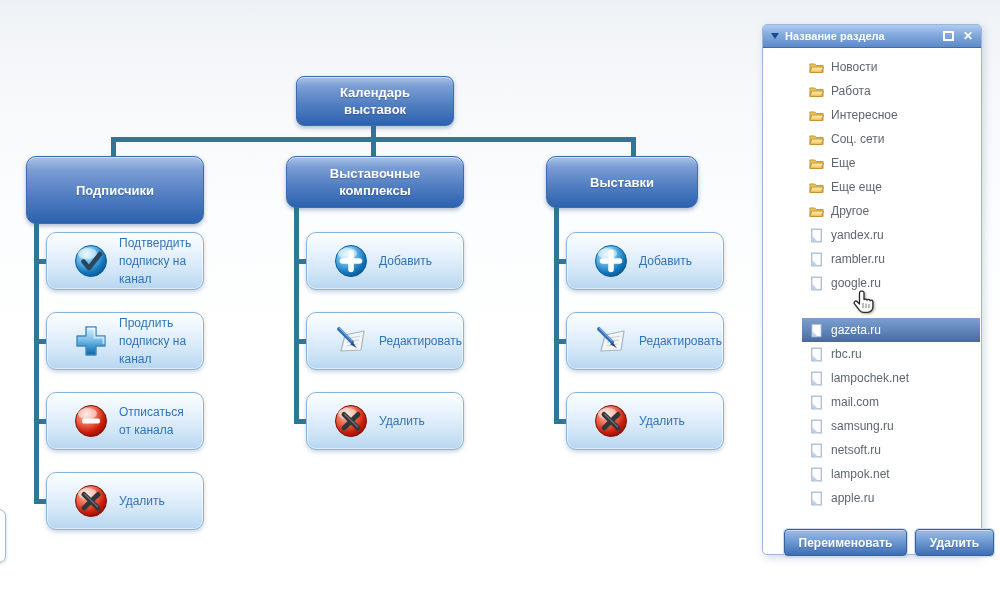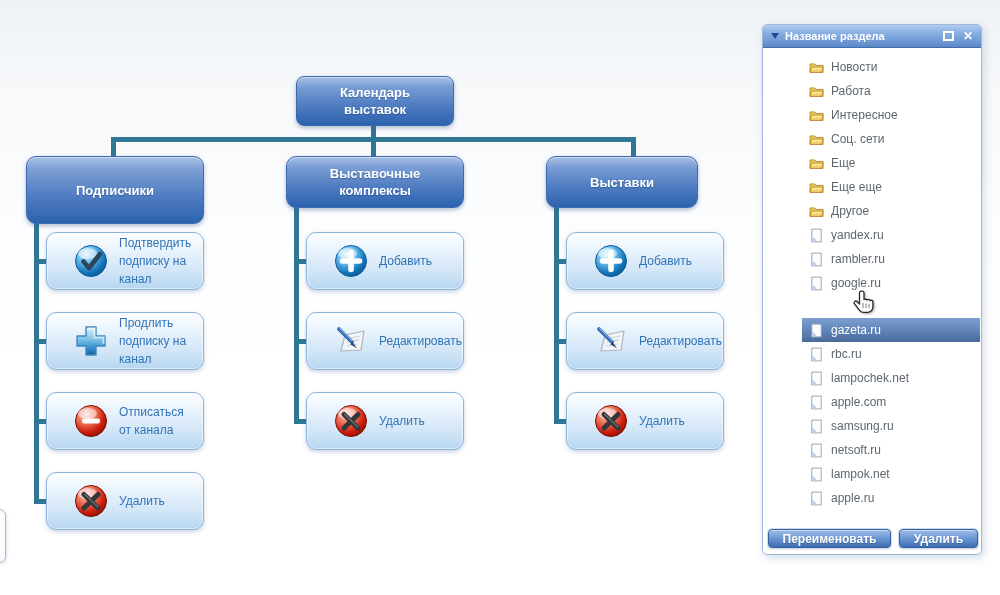--- a/index.html
+++ b/index.html
@@ -37,26 +37,26 @@
     color:#fff;font-weight:bold;font-size:11px;}
   .tri{width:0;height:0;border-left:4.5px solid transparent;border-right:4.5px solid transparent;
     border-top:6px solid #1d4d8f;margin-right:6px;flex:none;}
   .hdr-spacer{flex:1;}
   .max-box{width:7px;height:6px;border:2px solid #fff;margin-right:9px;flex:none;}
   .close-x{font-size:12px;font-weight:bold;line-height:1;color:#fff;}
   .plist{position:absolute;top:30px;left:1px;right:1px;padding-left:38px;}
   .li{height:24px;display:flex;align-items:center;padding-left:7px;font-size:12px;color:#5d6670;}
   .li-icon{width:15px;height:15px;margin-right:7px;flex:none;}
   .li.sel{background:linear-gradient(180deg,#7d9fd0 0%,#5f84b8 55%,#49699b 100%);color:#fff;margin-top:23px;}
-  .pbtn{position:absolute;height:19px;border-radius:4px;box-sizing:border-box;
+  .pbtn{position:absolute;height:27px;border-radius:4px;box-sizing:border-box;
     background:linear-gradient(180deg,#9fbde7 0%,#6f9bd4 45%,#3e6db2 100%);
     border:1px solid #35619f;color:#fff;font-weight:bold;font-size:12px;
     display:flex;align-items:center;justify-content:center;
     box-shadow:0 0 0 1px #ccdcf0,0 1px 2px rgba(0,0,0,.25), inset 0 1px 0 rgba(255,255,255,.45);
-    text-shadow:0 1px 1px rgba(25,55,105,.4);cursor:pointer;}
+    text-shadow:0 1px 1px rgba(25,55,105,.4);cursor:pointer;margin-left:16px;}
   #btn-rename{left:5px;top:504px;width:123px;}
   #btn-delete{left:136px;top:504px;width:79px;}
   
   .edge-frag{position:absolute;left:-34px;top:509px;width:38px;height:52px;background:#fcfdfe;
     border:1px solid #a3bbd3;border-radius:7px;box-shadow:1px 1px 3px rgba(120,150,180,.25);}
   .cursor{position:absolute;left:852px;top:289px;width:24px;height:28px;pointer-events:none;
     filter:drop-shadow(1px 1px 1px rgba(0,0,0,.35));}
 </style>
 </head>
 <body>
@@ -317,21 +317,21 @@
         <div class="li">
           <svg class="li-icon">
             <use href="#sym-file"></use>
           </svg>
           <span class="li-label">lampochek.net</span>
         </div>
         <div class="li">
           <svg class="li-icon">
             <use href="#sym-file"></use>
           </svg>
-          <span class="li-label">apple.com</span>
+          <span class="li-label">mail.com</span>
         </div>
         <div class="li">
           <svg class="li-icon">
             <use href="#sym-file"></use>
           </svg>
           <span class="li-label">samsung.ru</span>
         </div>
         <div class="li">
           <svg class="li-icon">
             <use href="#sym-file"></use>

